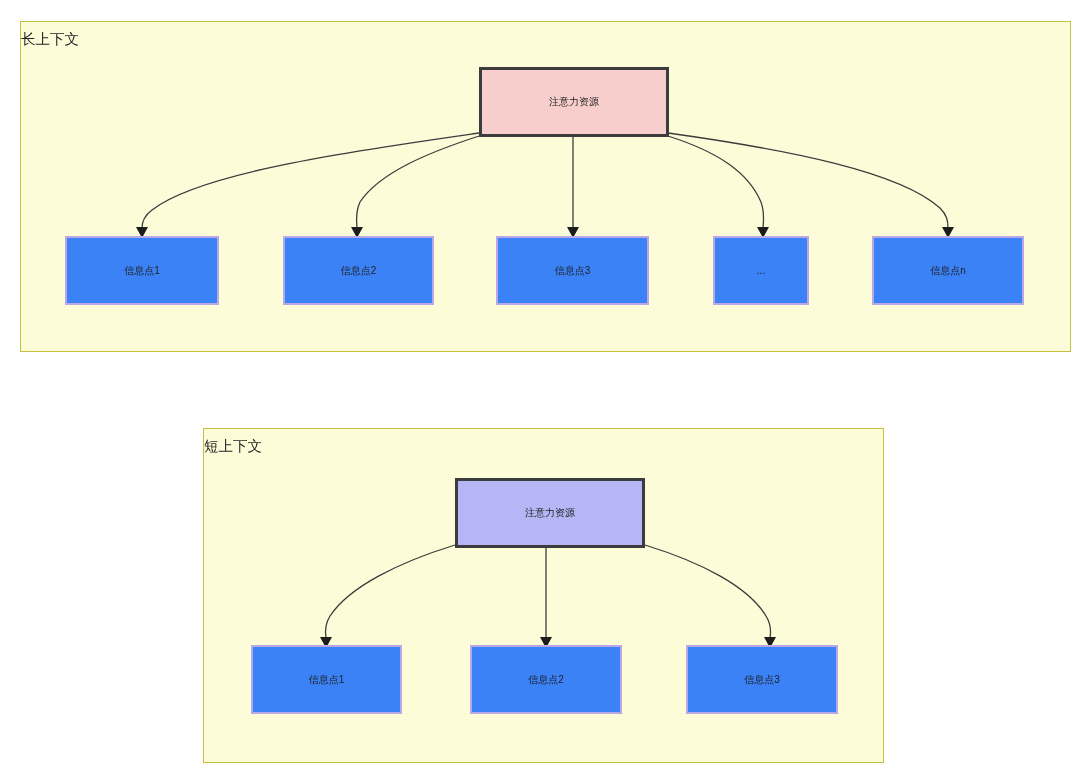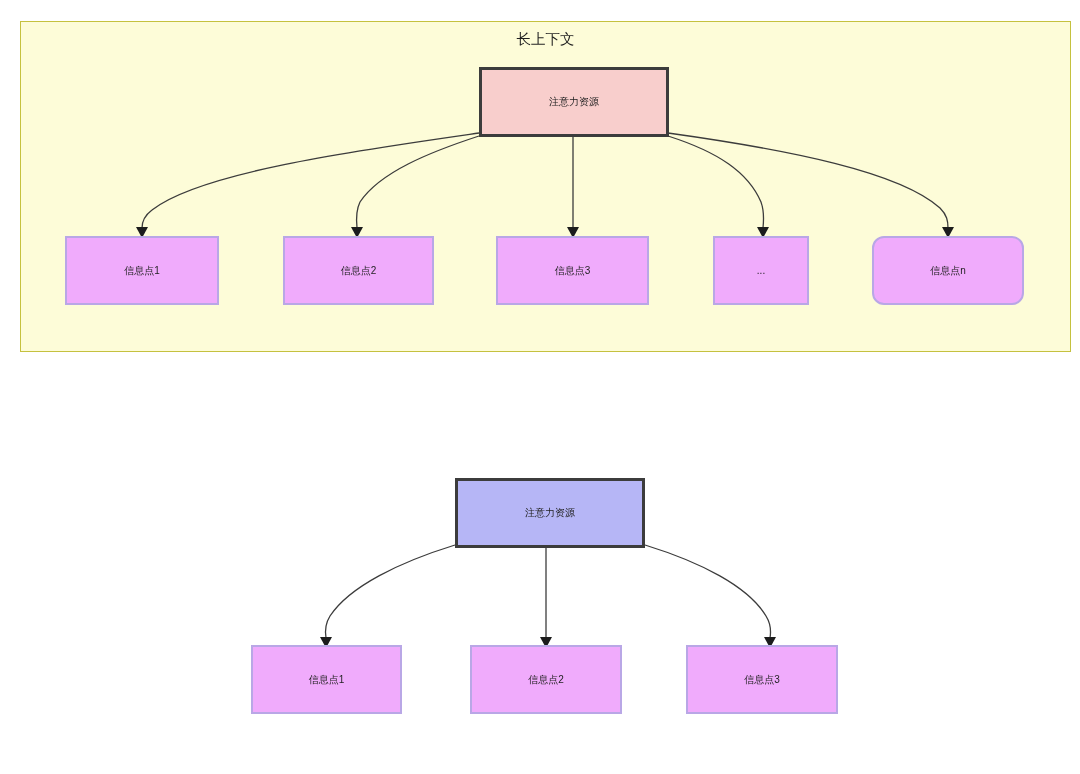--- a/index.html
+++ b/index.html
@@ -37,21 +37,20 @@
     left: 203px;
     top: 428px;
     width: 681px;
     height: 335px;
   }
   .group-title {
     position: absolute;
     top: 7px;
     left: 0;
     width: 100%;
-    text-align: center;
     font-size: 14.5px;
     color: #1f1f1f;
     line-height: 20px;
     white-space: nowrap;
   }
   
   .node {
     position: absolute;
     box-sizing: border-box;
     display: flex;
@@ -64,21 +63,21 @@
   }
   .node-attention-long {
     background: #f8cecc;
     border: 3px solid #3c3c3c;
   }
   .node-attention-short {
     background: #b6b6f6;
     border: 3px solid #3c3c3c;
   }
   .node-info {
-    background: #f0abfc;
+    background: #3b82f6;
     border: 2px solid #b9a7e6;
   }
   
   #edges {
     position: absolute;
     left: 0; top: 0;
     width: 1080px;
     height: 774px;
     pointer-events: none;
   }
@@ -94,20 +93,23 @@
 </style>
 </head>
 <body>
 
 <div id="canvas">
 
   <div class="group" id="group-long">
     <div class="group-title">长上下文</div>
   </div>
 
+  <div class="group" id="group-short">
+    <div class="group-title">短上下文</div>
+  </div>
 
   <svg id="edges" viewBox="0 0 1080 774">
 
     <g>
 
       <path class="edge-path" d="M 479 133 C 360 150 200 172 152 210 C 144 216 142 222 142 228"></path>
       <polygon class="edge-head" points="136,227 148,227 142,238"></polygon>
 
       <path class="edge-path" d="M 479 136 C 430 152 380 172 360 202 C 356 210 356 218 357 228"></path>
       <polygon class="edge-head" points="351,227 363,227 357,238"></polygon>
@@ -138,21 +140,21 @@
   <div class="node node-attention-long" style="left:479px; top:67px; width:190px; height:70px;">注意力资源</div>
 
   <div class="node node-info" style="left:65px; top:236px; width:154px; height:69px;">信息点1</div>
 
   <div class="node node-info" style="left:283px; top:236px; width:151px; height:69px;">信息点2</div>
 
   <div class="node node-info" style="left:496px; top:236px; width:153px; height:69px;">信息点3</div>
 
   <div class="node node-info" style="left:713px; top:236px; width:96px; height:69px;">...</div>
 
-  <div class="node node-info" style="left:872px; top:236px; width:152px; height:69px;border-radius:12px;">信息点n</div>
+  <div class="node node-info" style="left:872px; top:236px; width:152px; height:69px;">信息点n</div>
 
   <div class="node node-attention-short" style="left:455px; top:478px; width:190px; height:70px;">注意力资源</div>
 
   <div class="node node-info" style="left:251px; top:645px; width:151px; height:69px;">信息点1</div>
 
   <div class="node node-info" style="left:470px; top:645px; width:152px; height:69px;">信息点2</div>
 
   <div class="node node-info" style="left:686px; top:645px; width:152px; height:69px;">信息点3</div>
 
 </div>

